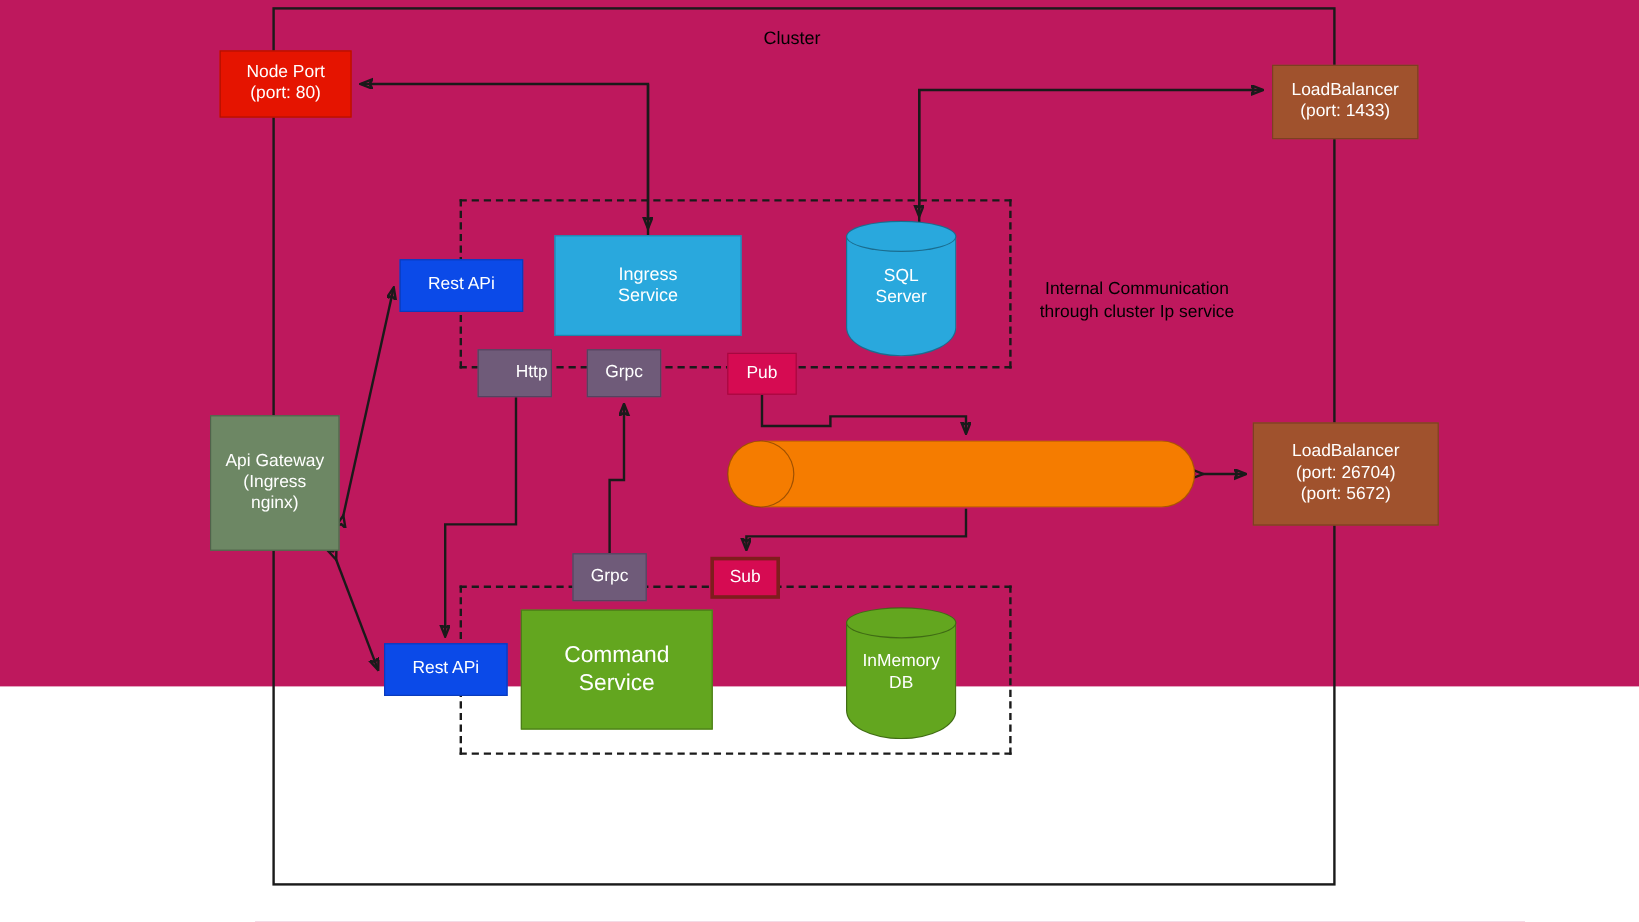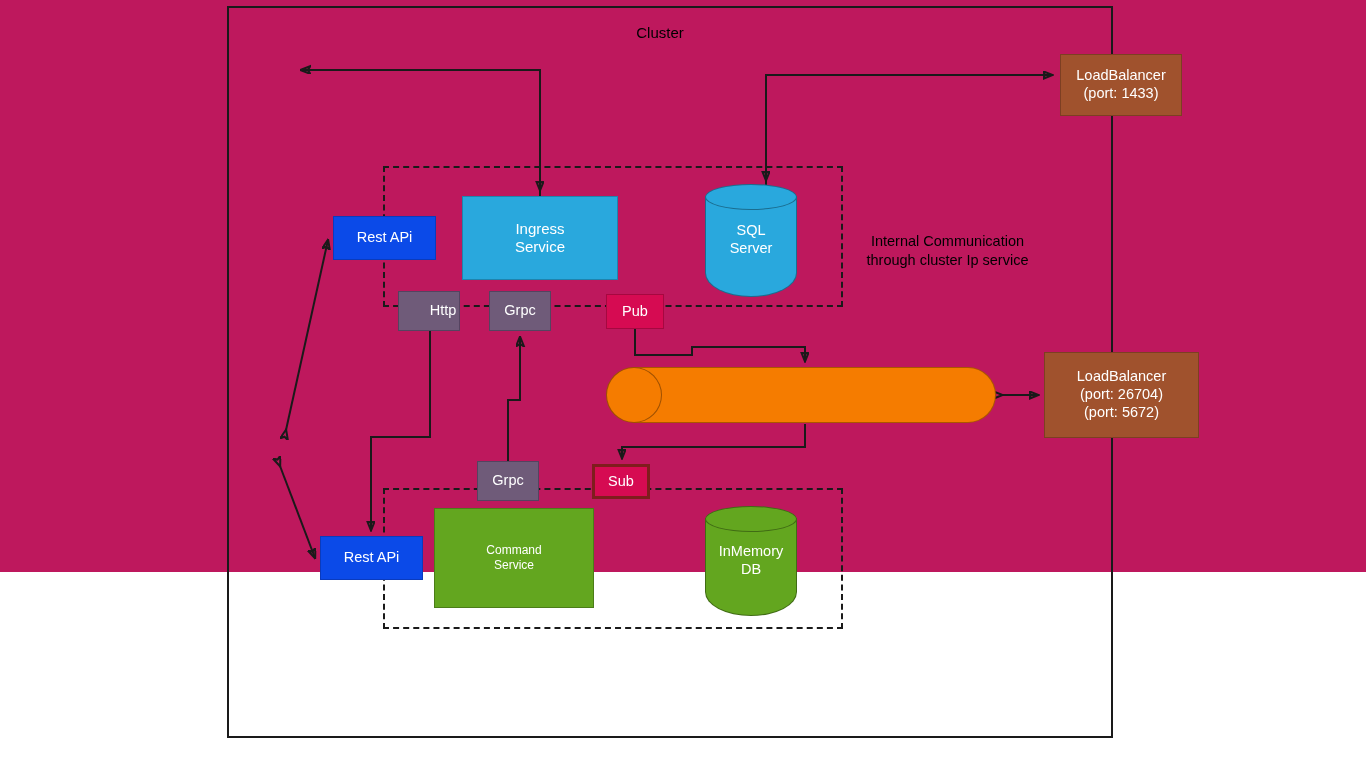--- a/index.html
+++ b/index.html
@@ -77,21 +77,21 @@
       background:#a0522d; border:1px solid #7d3f22; color:#fff; font-size:14.5px; }
   #api-gateway { left:175px; top:346px; width:108px; height:113px;
       background:#6d8764; border:1px solid #50634a; color:#fff; font-size:14.5px; }
   #rest-api-top { left:333px; top:216px; width:103px; height:44px;
       background:#0b4ae8; border:1px solid #0a3bbd; color:#fff; font-size:14.5px; }
   #rest-api-bottom { left:320px; top:536px; width:103px; height:44px;
       background:#0b4ae8; border:1px solid #0a3bbd; color:#fff; font-size:14.5px; }
   #platform-service { left:462px; top:196px; width:156px; height:84px;
       background:#29a8dd; border:1px solid #1e84ae; color:#fff; font-size:15px; }
   #command-service { left:434px; top:508px; width:160px; height:100px;
-      background:#63a61f; border:1px solid #4b7d18; color:#fff; font-size:12px; }
+      background:#63a61f; border:1px solid #4b7d18; color:#fff; font-size:19px; }
   #http-tag { left:398px; top:291px; width:62px; height:40px;
       background:#6f5b79; border:1px solid #554360; color:#fff; font-size:14.5px;padding-left:28px; }
   #grpc-tag-top { left:489px; top:291px; width:62px; height:40px;
       background:#6f5b79; border:1px solid #554360; color:#fff; font-size:14.5px; }
   #grpc-tag-bottom { left:477px; top:461px; width:62px; height:40px;
       background:#6f5b79; border:1px solid #554360; color:#fff; font-size:14.5px; }
   #pub-tag { left:606px; top:294px; width:58px; height:35px;
       background:#d60b52; border:1px solid #a60840; color:#fff; font-size:14.5px; }
   #sub-tag { left:592px; top:464px; width:58px; height:35px;
       background:#d60b52; border:3px solid #7f1d1d; color:#fff; font-size:14.5px; }
@@ -196,36 +196,49 @@
 
     <path d="M508,461 L508,400 L520,400 L520,337" marker-end="url(#ah)"></path>
 
     <path d="M635,329 L635,355 L692,355 L692,347 L805,347 L805,361" marker-end="url(#ah)"></path>
 
     <path d="M805,424 L805,447 L622,447 L622,458" marker-end="url(#ah)"></path>
 
     <path d="M1002,395 L1038,395" marker-end="url(#ah)" marker-start="url(#ahs)"></path>
   </svg>
 
+  <div class="node" id="node-port">
+    <span class="lbl">
+      <span>Node Port</span>
+      <span>(port: 80)</span>
+    </span>
+  </div>
 
   <div class="node" id="lb-sql">
     <span class="lbl">
       <span>LoadBalancer</span>
       <span>(port: 1433)</span>
     </span>
   </div>
 
   <div class="node" id="lb-rabbit">
     <span class="lbl">
       <span>LoadBalancer</span>
       <span>(port: 26704)</span>
       <span>(port: 5672)</span>
     </span>
   </div>
 
+  <div class="node" id="api-gateway">
+    <span class="lbl">
+      <span>Api Gateway</span>
+      <span>(Ingress</span>
+      <span>nginx)</span>
+    </span>
+  </div>
 
   <div class="node" id="rest-api-top">
     <span class="lbl">Rest APi</span>
   </div>
 
   <div class="node" id="platform-service">
     <span class="lbl">
       <span>Ingress</span>
       <span>Service</span>
     </span>

